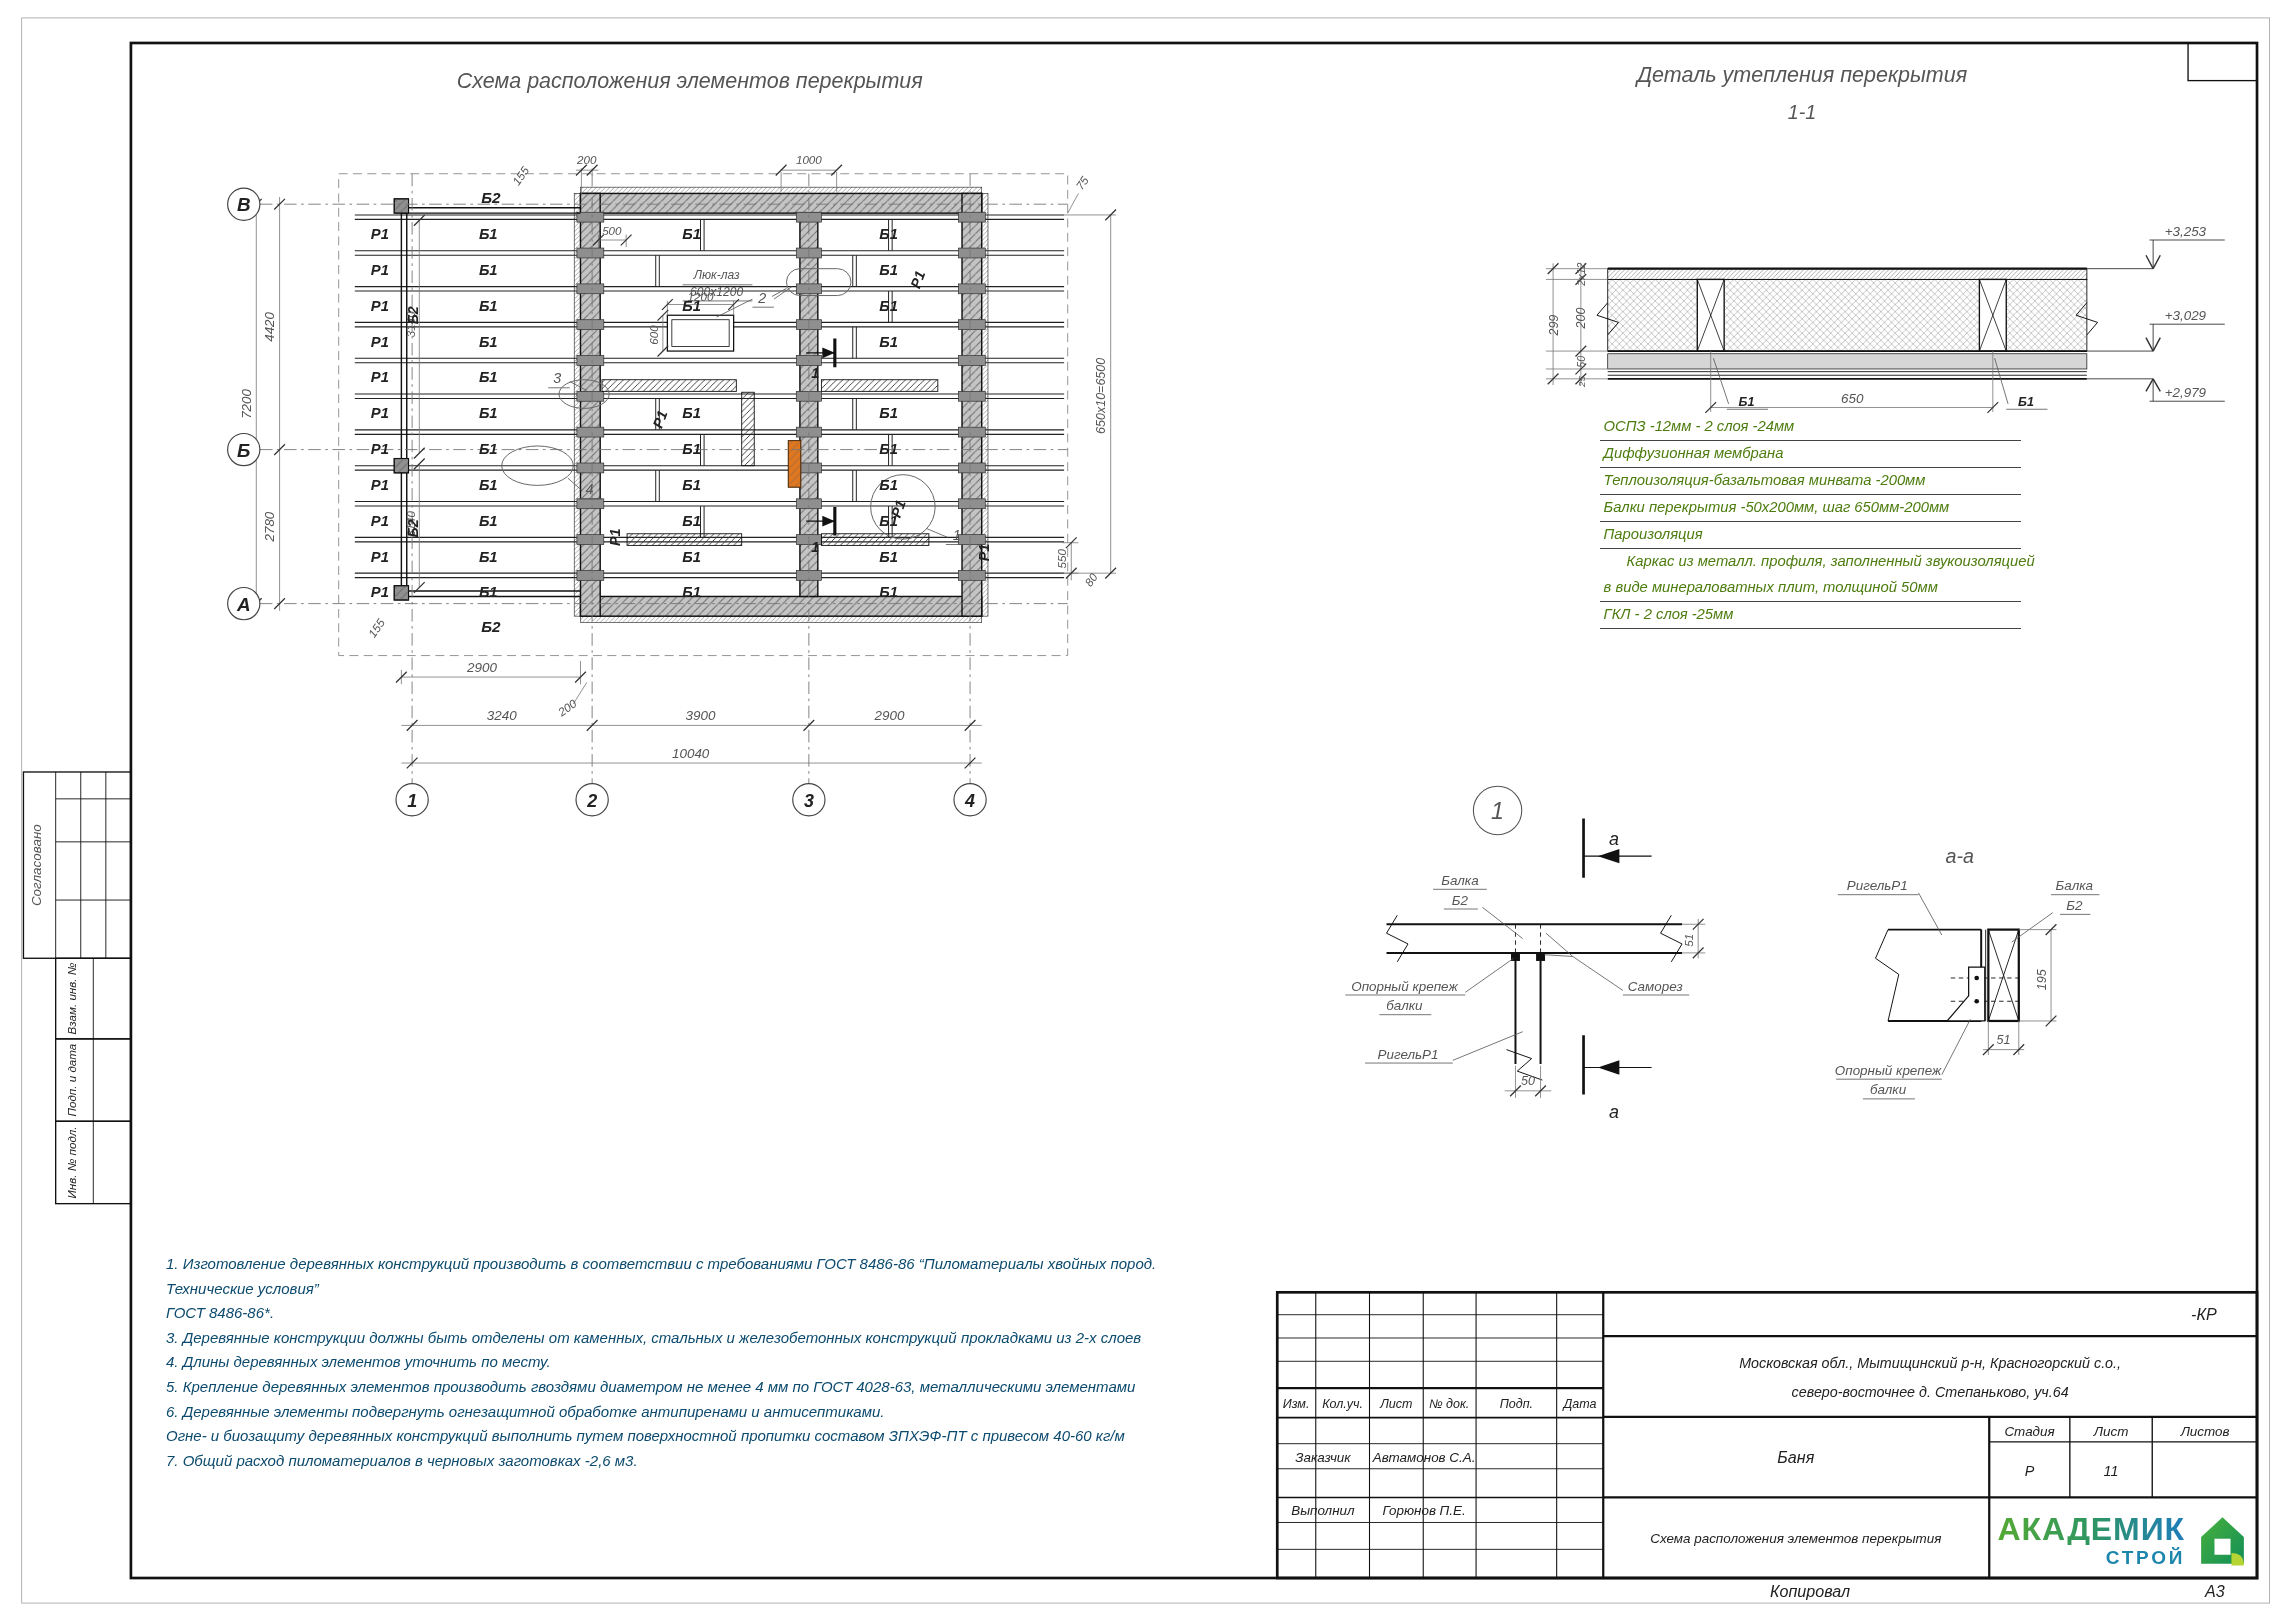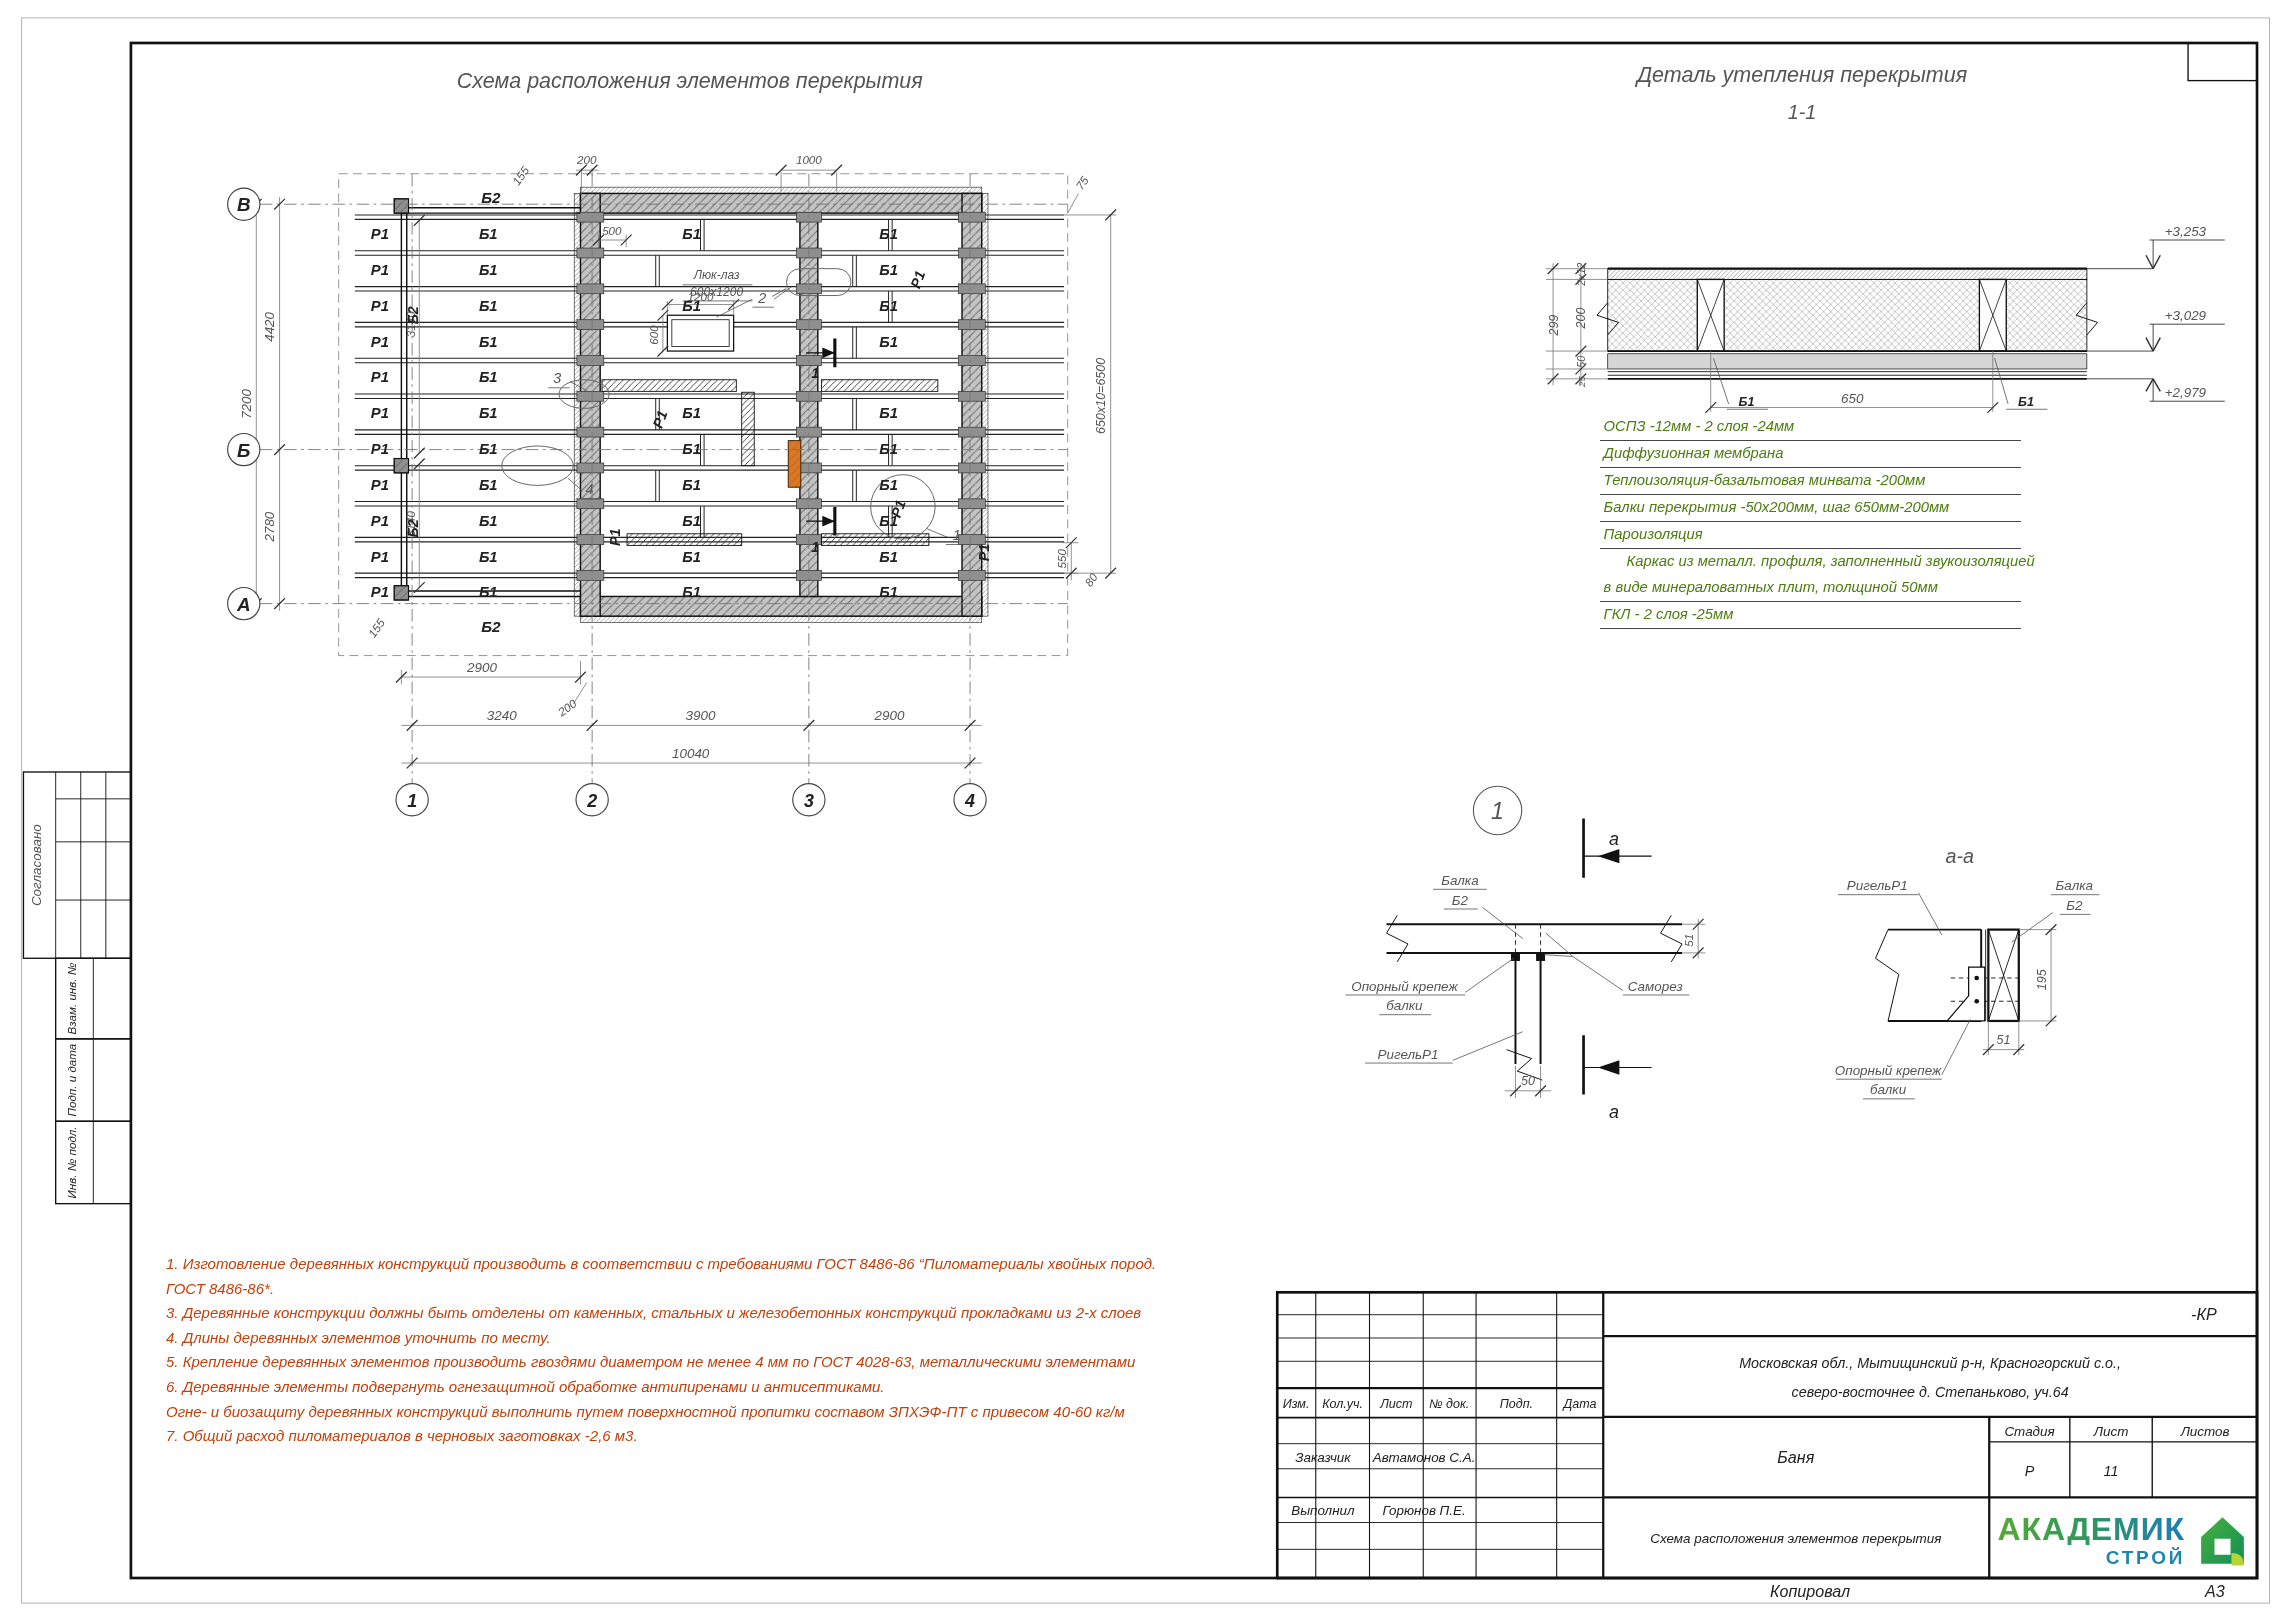--- a/index.html
+++ b/index.html
@@ -1,21 +1,21 @@
 <!DOCTYPE html>
 <html style="font-size:14.3px"><head>
 <meta charset="utf-8">
 <style>
   html,body{margin:0;padding:0;background:#ffffff;}
   body{width:2293px;height:1621px;position:relative;overflow:hidden;
        font-family:"Liberation Sans",sans-serif;}
   .abs{position:absolute;}
   #sheet-svg{position:absolute;left:0;top:0;}
   #sheet-svg text{font-family:"Liberation Sans",sans-serif;font-style:italic;}
-  .note-line{font-size:15px;font-style:italic;color:#c2410c;line-height:24.6px;white-space:nowrap;}
+  .note-line{font-size:15px;font-style:italic;color:#0c4a6e;line-height:24.6px;white-space:nowrap;}
   .layer-row{font-size:14.8px;font-style:italic;color:#4d7c0f;height:26px;line-height:24px;
              border-bottom:1.3px solid #444;padding-left:3.6px;white-space:nowrap;}
   .layer-row.no-b{border-bottom:none;margin-left:23px;}
   #logo{left:1995px;top:1506px;width:256px;height:68px;display:flex;align-items:center;justify-content:flex-end;gap:9px;}
   #logo .txt{display:flex;flex-direction:column;align-items:flex-end;}
   #logo .l1{font-weight:bold;font-size:32px;letter-spacing:0.9px;
             background:linear-gradient(90deg,#55a933,#2e9663,#1e7dbb);
             -webkit-background-clip:text;background-clip:text;color:transparent;line-height:32px;}
   #logo .l2{font-weight:bold;font-size:19px;color:#1c86ad;letter-spacing:2.7px;line-height:19.7px;margin-top:3px;}
 </style>
@@ -429,20 +429,21 @@
       <text x="992" y="507" font-size="16.5" text-anchor="middle" fill="#222" font-weight="700">Б1</text>
       <text x="992" y="547" font-size="16.5" text-anchor="middle" fill="#222" font-weight="700">Б1</text>
       <text x="992" y="587" font-size="16.5" text-anchor="middle" fill="#222" font-weight="700">Б1</text>
       <text x="992" y="627" font-size="16.5" text-anchor="middle" fill="#222" font-weight="700">Б1</text>
       <text x="992" y="667" font-size="16.5" text-anchor="middle" fill="#222" font-weight="700">Б1</text>
     </g>
 </svg>
 
 <div class="abs" id="notes" style="left:166px;top:1252px;width:1119px;">
     <div class="note-line">1. Изготовление деревянных конструкций производить в соответствии с требованиями ГОСТ 8486-86 “Пиломатериалы хвойных пород.</div>
+    <div class="note-line">Технические условия”</div>
     <div class="note-line">ГОСТ 8486-86*.</div>
     <div class="note-line">3. Деревянные конструкции должны быть отделены от каменных, стальных и железобетонных конструкций прокладками из 2-х слоев</div>
     <div class="note-line">4.  Длины деревянных элементов уточнить по месту.</div>
     <div class="note-line">5.  Крепление деревянных элементов производить гвоздями диаметром не менее 4 мм по ГОСТ 4028-63, металлическими элементами</div>
     <div class="note-line">6.  Деревянные элементы подвергнуть огнезащитной обработке антипиренами и антисептиками.</div>
     <div class="note-line">Огне- и биозащиту деревянных конструкций выполнить путем поверхностной пропитки составом ЗПХЭФ-ПТ с привесом 40-60 кг/м</div>
     <div class="note-line">7. Общий расход пиломатериалов в черновых заготовках -2,6 м3.</div>
   </div>
 
 <div class="abs" id="layers" style="left:1600px;top:414px;width:421px;">

